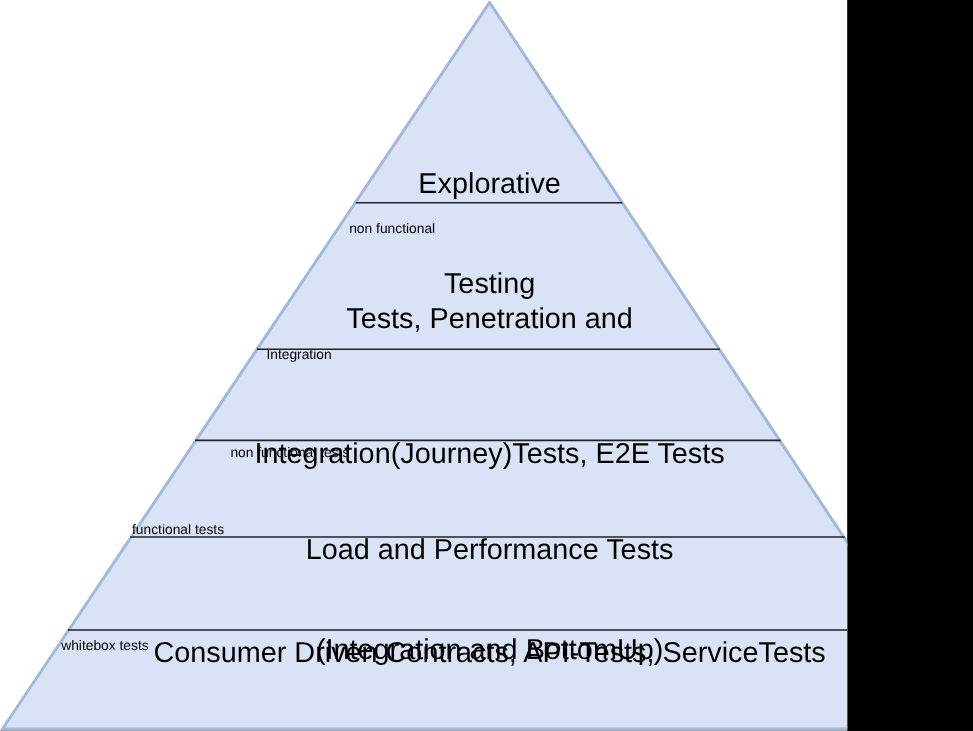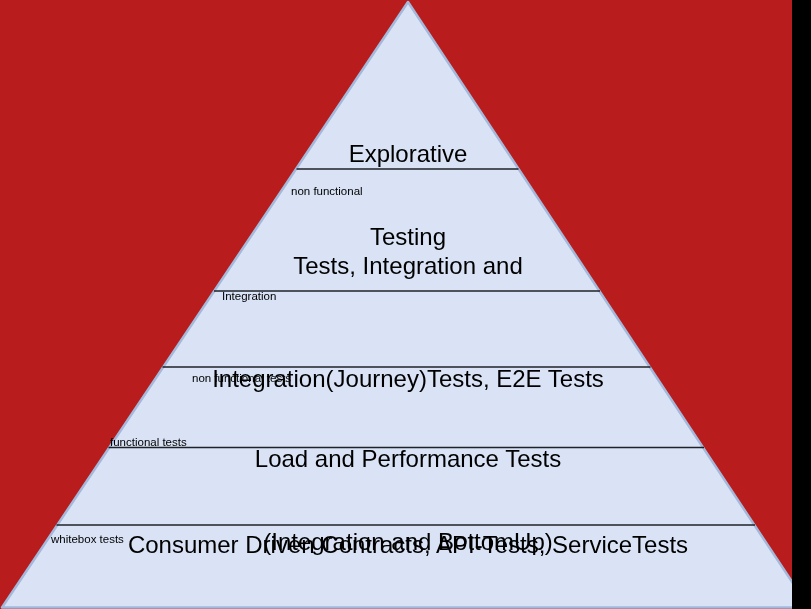--- a/index.html
+++ b/index.html
@@ -2,24 +2,24 @@
 <html><head>
 <meta charset="utf-8">
 <style>
   html, body {
     margin: 0;
     padding: 0;
     background: #000000;
   }
   #stage {
     position: relative;
-    width: 792px;
+    width: 706px;
     height: 609px;
     overflow: hidden;
-    background: #b91c1c;
+    background: #ffffff;
     font-family: "Liberation Sans", sans-serif;
     color: #000000;
   }
   #pyramid-svg {
     position: absolute;
     left: 0;
     top: 0;
   }
   .layer-text {
     position: absolute;
@@ -54,21 +54,21 @@
     <line x1="56.5" y1="525" x2="755" y2="525" stroke-width="1.3" stroke="#1f2226"></line>
   </svg>
 
   <div class="layer-text" style="top: 85px;">
     <div>Explorative</div>
     <div>Testing</div>
   </div>
 
   <div class="category-label" style="left: 291px; top: 184px;">non functional</div>
   <div class="layer-text" style="top: 197px;">
-    <div>Tests, Integration and</div>
+    <div>Tests, Penetration and</div>
   </div>
 
   <div class="category-label" style="left: 222px; top: 289px;">Integration</div>
   <div class="layer-text" style="top: 310px;">
     <div>Integration(Journey)Tests, E2E Tests</div>
   </div>
 
   <div class="category-label" style="left: 164px; top: 371px; padding-left: 28px;">non functional tests</div>
   <div class="layer-text" style="top: 390px;">
     <div>Load and Performance Tests</div>

